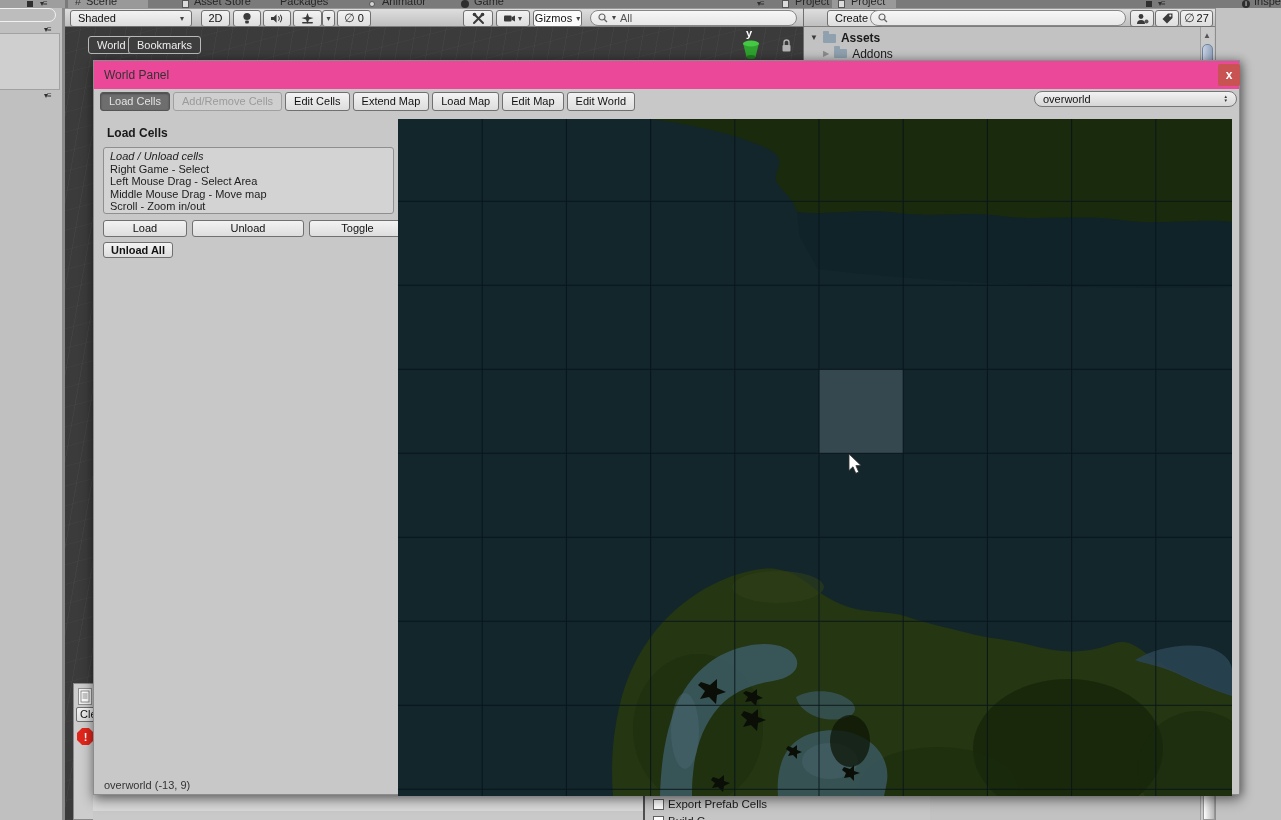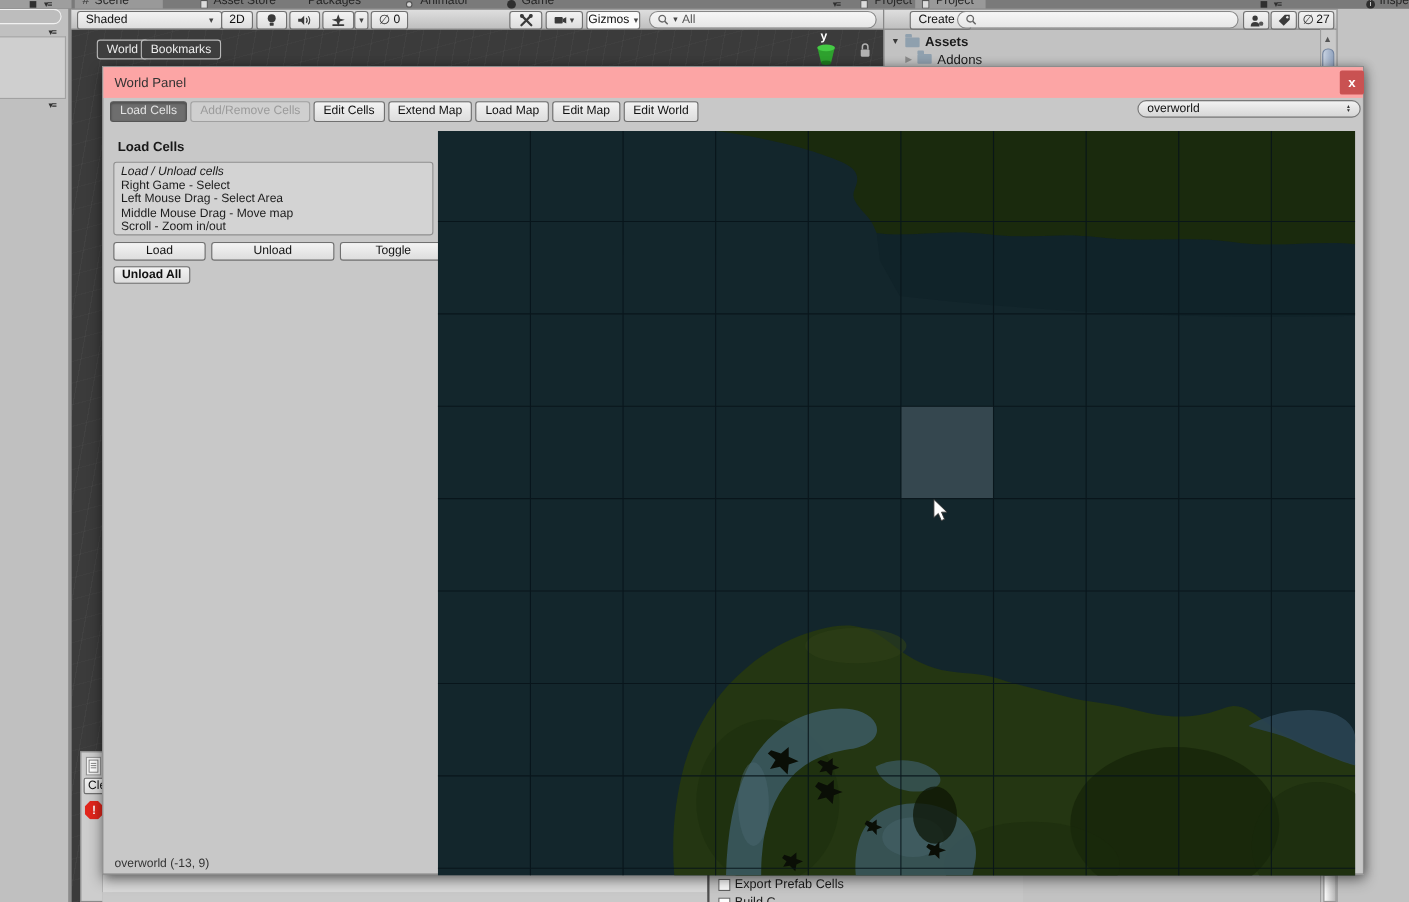--- a/index.html
+++ b/index.html
@@ -48,21 +48,21 @@
   <div class="abs" style="left:0;top:0;width:62px;height:820px;background:#c0c0c0;"></div>
   <div class="abs" style="left:-8px;top:8px;width:64px;height:14px;border:1px solid #f1f1f1;border-radius:0 8px 8px 0;background:#bdbdbd;"></div>
   <div class="abs mini" style="left:44px;top:26px;">▾≡</div>
   <div class="abs" style="left:0;top:33px;width:60px;height:57px;background:#cfcfcf;border:1px solid #a2a2a2;border-left:none;"></div>
   <div class="abs mini" style="left:44px;top:92px;">▾≡</div>
   <div class="abs" style="left:62px;top:0;width:3px;height:820px;background:#8b8b8b;"></div>
 
   <div class="abs scene-dark" style="left:65px;top:27px;width:738px;height:793px;"></div>
 
   <div class="abs tbar" style="left:65px;top:8px;width:738px;height:19px;">
-    <div class="abs btn" style="left:5px;top:1px;width:132px;justify-content:space-between;">
+    <div class="abs btn" style="left:5px;top:1px;width:122px;justify-content:space-between;">
       <span>Shaded</span>
       <span class="arr">▾</span>
     </div>
     <div class="abs btn" style="left:136px;top:1px;width:29px;">2D</div>
     <div class="abs btn" style="left:168px;top:1px;width:28px;">
       <svg width="10" height="13" viewBox="0 0 10 13">
           <circle cx="5" cy="4.5" r="3.6" fill="#3a3a3a"></circle>
           <rect x="3.2" y="8.5" width="3.6" height="3" rx="0.8" fill="#3a3a3a"></rect>
         </svg>
     </div>
@@ -223,21 +223,21 @@
   <div class="abs" style="left:643px;top:795px;width:287px;height:25px;background:#c6c6c6;border-left:2px solid #4f4f4f;overflow:hidden;padding-left:40px;">
     <div class="abs chk" style="left:8px;top:4px;"></div>
     <span class="abs" style="left:23px;top:3px;font-size:11.5px;">Export Prefab Cells</span>
     <div class="abs chk" style="left:8px;top:21px;"></div>
     <span class="abs" style="left:23px;top:20px;font-size:11.5px;">Build C</span>
   </div>
   <div class="abs" style="left:1203px;top:795px;width:12px;height:25px;background:linear-gradient(90deg,#fdfdfd,#b7b7b7);border:1px solid #979797;"></div>
 
   <div class="abs wpanel">
 
-    <div class="abs" style="left:0;top:0;width:1145px;height:28px;background:#fca5a5;">
+    <div class="abs" style="left:0;top:0;width:1145px;height:28px;background:#ec4899;">
       <span class="abs" style="left:10px;top:7px;font-size:12px;color:#333;">World Panel</span>
       <div class="abs" style="left:1124px;top:3px;width:22px;height:22px;background:#c95252;border-radius:2px;color:#fff;font-weight:bold;font-size:12px;text-align:center;line-height:22px;">x</div>
     </div>
 
     <div class="abs" style="left:6px;top:31px;display:flex;gap:3px;">
       <div class="wp-tab active">Load Cells</div>
       <div class="wp-tab disabled">Add/Remove Cells</div>
       <div class="wp-tab">Edit Cells</div>
       <div class="wp-tab">Extend Map</div>
       <div class="wp-tab">Load Map</div>

